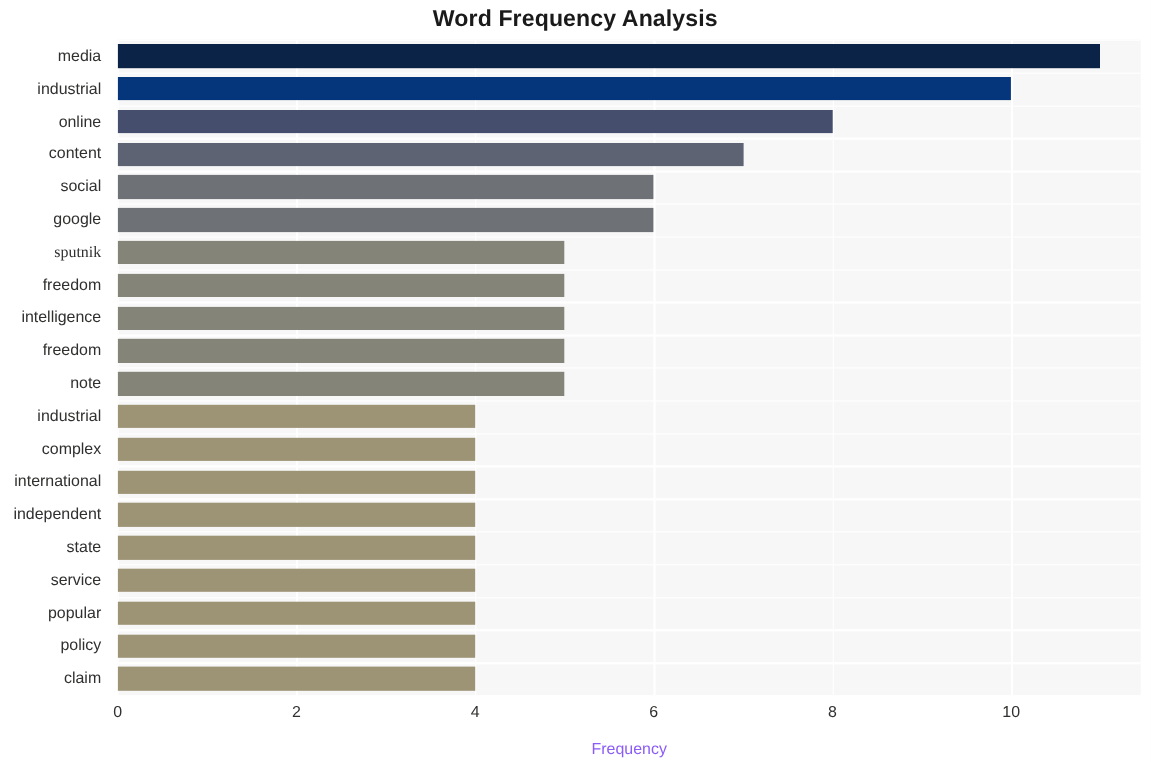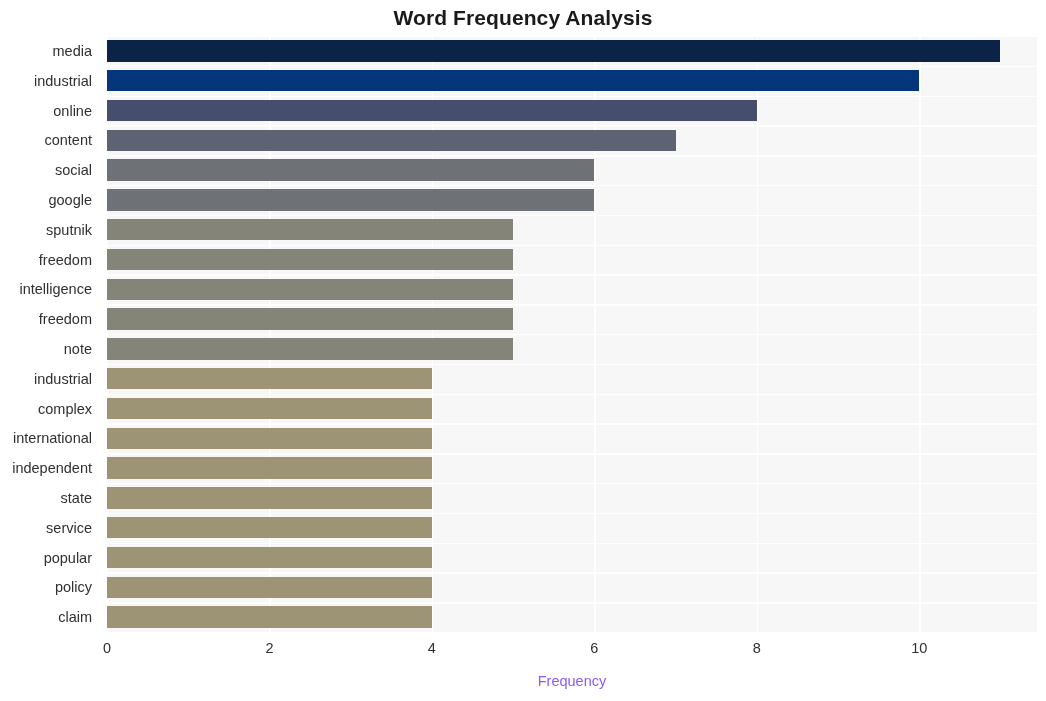--- a/index.html
+++ b/index.html
@@ -101,21 +101,21 @@
 
   <div id="chart-title">Word Frequency Analysis</div>
 
   <div id="ylabels">
       <div class="ylabel" style="top: 7.9px;">media</div>
       <div class="ylabel" style="top: 37.7px;">industrial</div>
       <div class="ylabel" style="top: 67.5px;">online</div>
       <div class="ylabel" style="top: 97.3px;">content</div>
       <div class="ylabel" style="top: 127.1px;">social</div>
       <div class="ylabel" style="top: 156.9px;">google</div>
-      <div class="ylabel" style="top: 186.7px;">sputnik</div>
+      <div class="ylabel" style="top: 186.7px; font-family: Liberation Serif, serif;">sputnik</div>
       <div class="ylabel" style="top: 216.5px;">freedom</div>
       <div class="ylabel" style="top: 246.3px;">intelligence</div>
       <div class="ylabel" style="top: 276.1px;">freedom</div>
       <div class="ylabel" style="top: 305.9px; padding-left: 15px;">note</div>
       <div class="ylabel" style="top: 335.7px;">industrial</div>
       <div class="ylabel" style="top: 366px;">complex</div>
       <div class="ylabel" style="top: 395.3px;">international</div>
       <div class="ylabel" style="top: 425.1px;">independent</div>
       <div class="ylabel" style="top: 454.9px;">state</div>
       <div class="ylabel" style="top: 484.7px; margin-left: 13px;">service</div>

